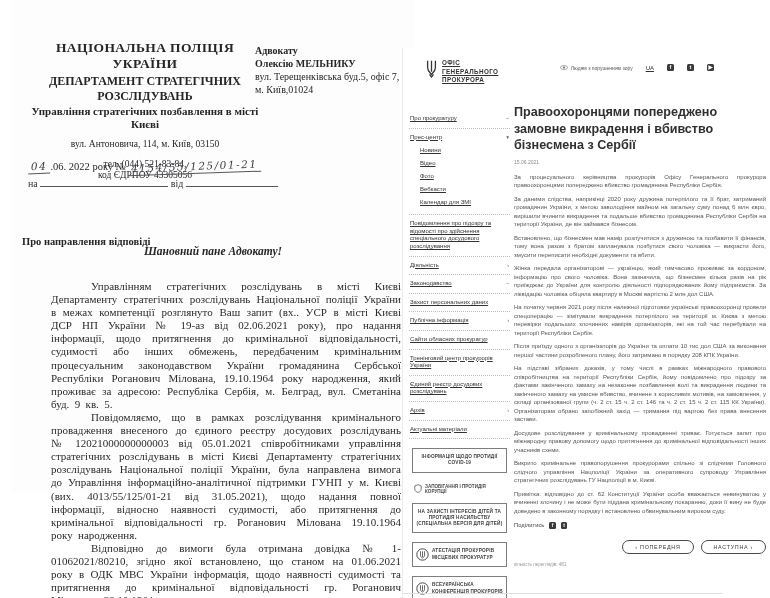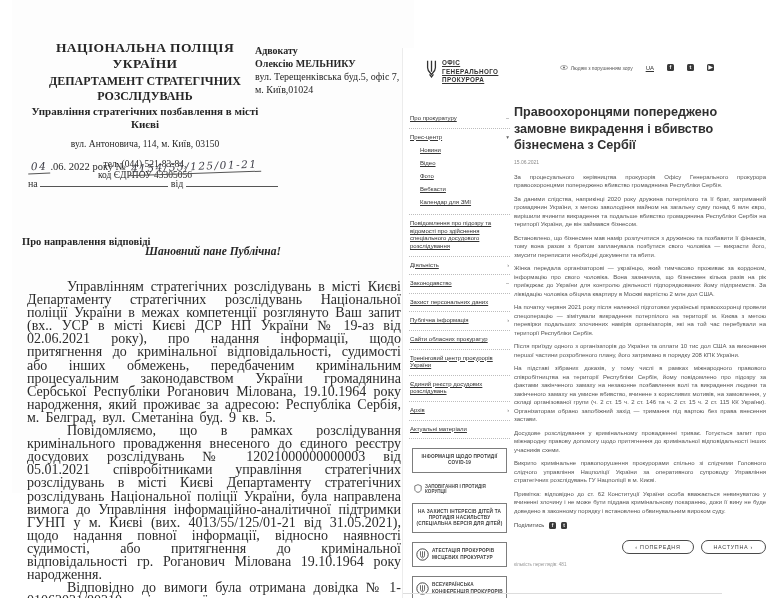--- a/index.html
+++ b/index.html
@@ -21,22 +21,22 @@
   .hand { font-family:"DejaVu Serif", serif; font-style:italic; color:#3c3c46; letter-spacing:1.5px;
           display:inline-block; transform:rotate(-2deg); }
   .uline { border-bottom:1px solid #555; padding:0 3px 1px; }
   .doc-navid { position:absolute; left:16px; top:178px; width:360px; font-size:10px; color:#333; }
   .fill { display:inline-block; border-bottom:1px solid #555; height:9px; }
   .fill-long { width:128px; } .fill-short { width:92px; }
   .doc-subject { position:absolute; left:10px; top:206px; font-size:10.5px; font-weight:bold;margin-top:30px; }
   .doc-salutation { position:absolute; left:0; top:245px; width:402px; text-align:center;
                     font-size:11.5px; font-weight:bold; font-style:italic; }
   .doc-body { position:absolute; left:15px; top:280px; width:374px; }
-  .doc-body p { font-size:14px; line-height:13.1px; text-align:justify; text-indent:40px;
-                word-spacing:2.6px; color:#2b2b2b; }
+  .doc-body p { font-size:11px; line-height:13.1px; text-align:justify; text-indent:40px;
+                word-spacing:2.6px; color:#2b2b2b;margin-left:24px; }
 
   
   .site { position:absolute; left:402px; top:0; width:320px; height:598px; background:#fff;
           border-left:1px solid #ececec; color:#444;margin-top:48px; }
   .site-header { position:absolute; left:0; top:0; right:0; height:54px; }
   .logo { position:absolute; left:22px; top:11px; display:flex; gap:4px; align-items:flex-start; }
   .logo-text { font-size:6.3px; font-weight:bold; line-height:8.5px; color:#333;
                text-decoration:underline; letter-spacing:.4px; }
   .hdr-right { position:absolute; right:8px; top:16px; display:flex; align-items:center; gap:13px; }
   .a11y { display:flex; align-items:center; gap:3px; font-size:5px; color:#555; }
@@ -108,21 +108,21 @@
     <span class="hand uline">4154/55/125/01-21</span>
   </div>
   <div class="doc-navid">
     <span>на</span>
     <span class="fill fill-long"></span>
     <span>від</span>
     <span class="fill fill-short"></span>
   </div>
 
   <div class="doc-subject">Про направлення відповіді</div>
-  <div class="doc-salutation">Шановний пане Публічна!</div>
+  <div class="doc-salutation">Шановний пане Адвокату!</div>
 
   <div class="doc-body">
     <p>Управлінням стратегічних розслідувань в місті Києві Департаменту стратегічних розслідувань Національної поліції України в межах компетенції розглянуто Ваш запит (вх.. УСР в місті Києві ДСР НП України № 19-аз від 02.06.2021 року), про надання інформації, щодо притягнення до кримінальної відповідальності, судимості або інших обмежень, передбаченим кримінальним процесуальним законодавством України громадянина Сербської Республіки Роганович Мілована, 19.10.1964 року народження, який проживає за адресою: Республіка Сербія, м. Белград, вул. Сметаніна буд. 9 кв. 5.</p>
     <p>Повідомляємо, що в рамках розслідування кримінального провадження внесеного до єдиного реєстру досудових розслідувань № 12021000000000003 від 05.01.2021 співробітниками управління стратегічних розслідувань в місті Києві Департаменту стратегічних розслідувань Національної поліції України, була направлена вимога до Управління інформаційно-аналітичної підтримки ГУНП у м. Києві (вих. 4013/55/125/01-21 від 31.05.2021), щодо надання повної інформації, відносно наявності судимості, або притягнення до кримінальної відповідальності гр. Роганович Мілована 19.10.1964 року народження.</p>
     <p>Відповідно до вимоги була отримана довідка № 1-01062021/80210, згідно якої встановлено, що станом на 01.06.2021 року в ОДК МВС України інформація, щодо наявності судимості та притягнення до кримінальної відповідальності гр. Роганович Мілована, 28.10.1964 року народження, не значиться.</p>
   </div>
 </div>
 
 <div class="site">
 

